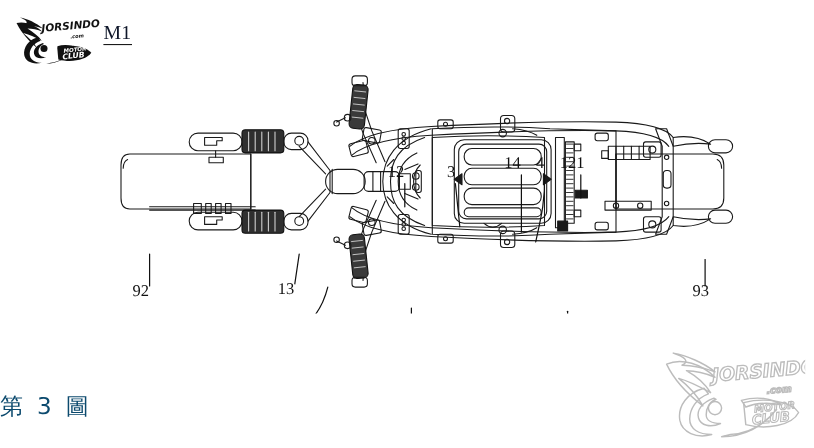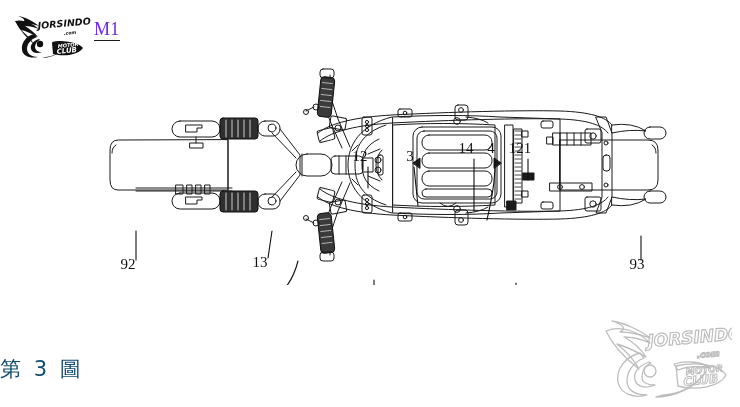--- a/index.html
+++ b/index.html
@@ -11,21 +11,21 @@
     overflow:hidden;
   }
   #page{position:absolute;inset:0;}
 
   
   .hdr{position:absolute;left:0;top:0;width:100%;height:60px;}
   .brand-logo{position:absolute;left:12px;top:12px;width:80px;height:48px;}
   .m1{
     position:absolute;left:94px;top:20px;
     font-family:"Liberation Serif", serif;
-    font-size:18px;color:#6d28d9;
+    font-size:18px;color:#0f172a;
     border-bottom:1.4px solid #1a1a1a;
     padding-bottom:1px;line-height:1.05;
     letter-spacing:0.3px;
   }
 
   
   .draw-wrap{position:absolute;left:0;top:55px;width:740px;height:230px;}
   .draw-wrap svg{display:block;}
 
   

